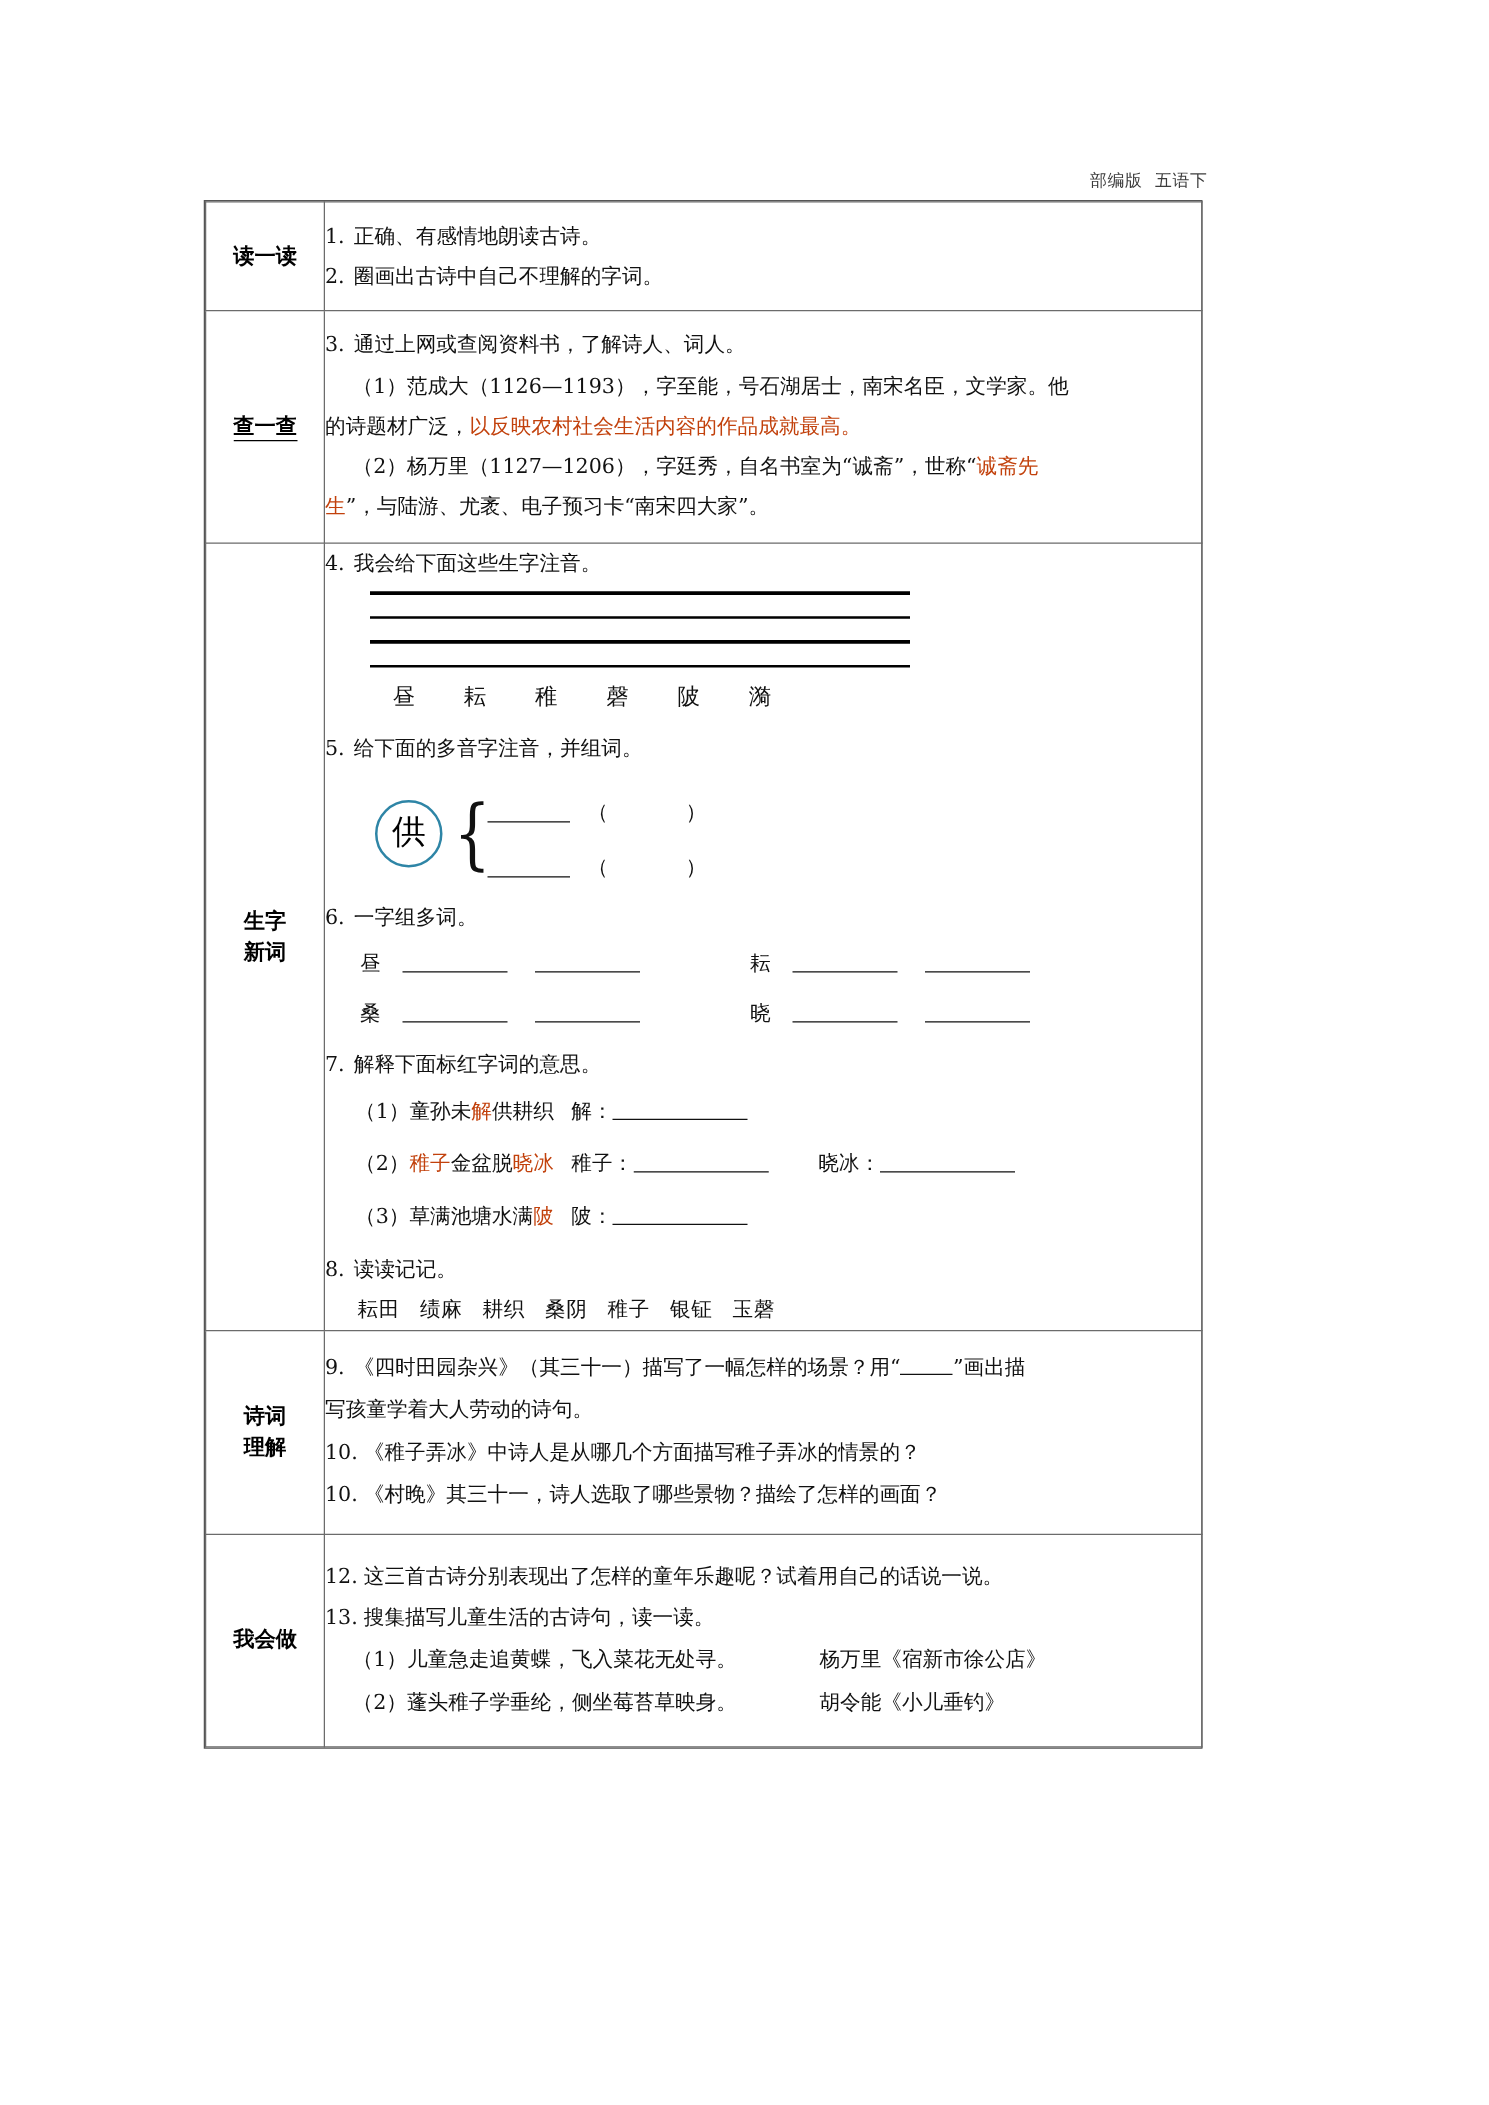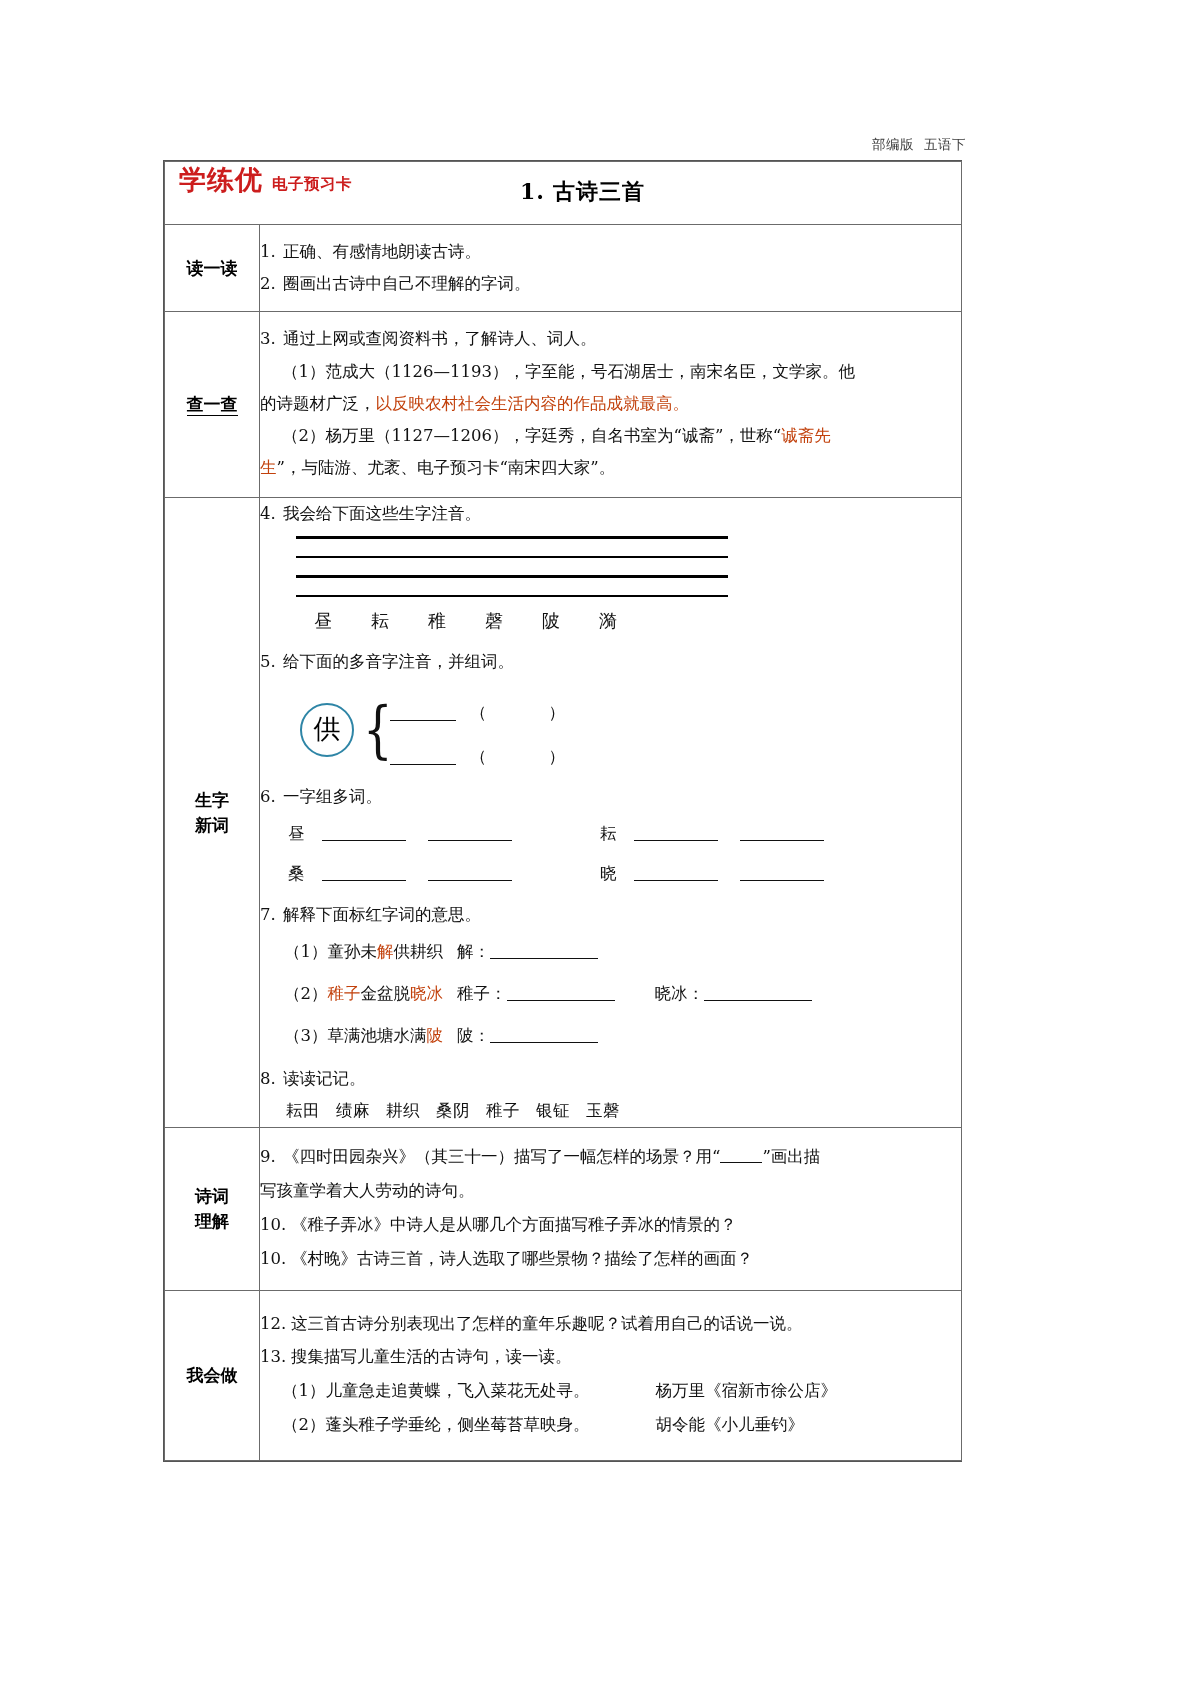--- a/index.html
+++ b/index.html
@@ -277,31 +277,20 @@
   </div>
 
   <div class="sheet">
     <table>
       <colgroup>
           <col class="c-label">
           <col class="c-body">
         </colgroup>
 
       <tbody>
-          <tr>
-        <td class="hdr-cell" colspan="2">
-          <div class="hdr-inner">
-            <span class="brand">学练优</span>
-            <span class="brand-sub">电子预习卡</span>
-            <div class="doc-title">
-              <span class="num">1.</span><span>古诗三首</span>
-            </div>
-          </div>
-        </td>
-      </tr>
 
       <tr class="r-read">
         <td class="rowlabel">
           <span>读一读</span>
         </td>
         <td class="body">
           <p class="ln"><span class="idx">1.</span><span>正确、有感情地朗读古诗。</span></p>
           <p class="ln"><span class="idx">2.</span><span>圈画出古诗中自己不理解的字词。</span></p>
         </td>
       </tr>
@@ -387,21 +376,21 @@
 
       <tr class="r-compr">
         <td class="rowlabel">
           <span>诗词</span><br>
           <span>理解</span>
         </td>
         <td class="body">
           <p class="ln"><span class="idx">9.</span><span>《四时田园杂兴》（其三十一）描写了一幅怎样的场景？用“</span><span class="ul-blank"></span><span>”画出描</span></p>
           <p class="ln"><span>写孩童学着大人劳动的诗句。</span></p>
           <p class="ln"><span class="idx2">10.</span><span>《稚子弄冰》中诗人是从哪几个方面描写稚子弄冰的情景的？</span></p>
-          <p class="ln"><span class="idx2">10.</span><span>《村晚》古诗三首，诗人选取了哪些景物？描绘了怎样的画面？</span></p>
+          <p class="ln"><span class="idx2">10.</span><span>《村晚》其三十一，诗人选取了哪些景物？描绘了怎样的画面？</span></p>
         </td>
       </tr>
 
       <tr class="r-do">
         <td class="rowlabel">
           <span>我会做</span>
         </td>
         <td class="body">
           <p class="ln"><span class="idx2">12.</span><span>这三首古诗分别表现出了怎样的童年乐趣呢？试着用自己的话说一说。</span></p>
           <p class="ln"><span class="idx2">13.</span><span>搜集描写儿童生活的古诗句，读一读。</span></p>

